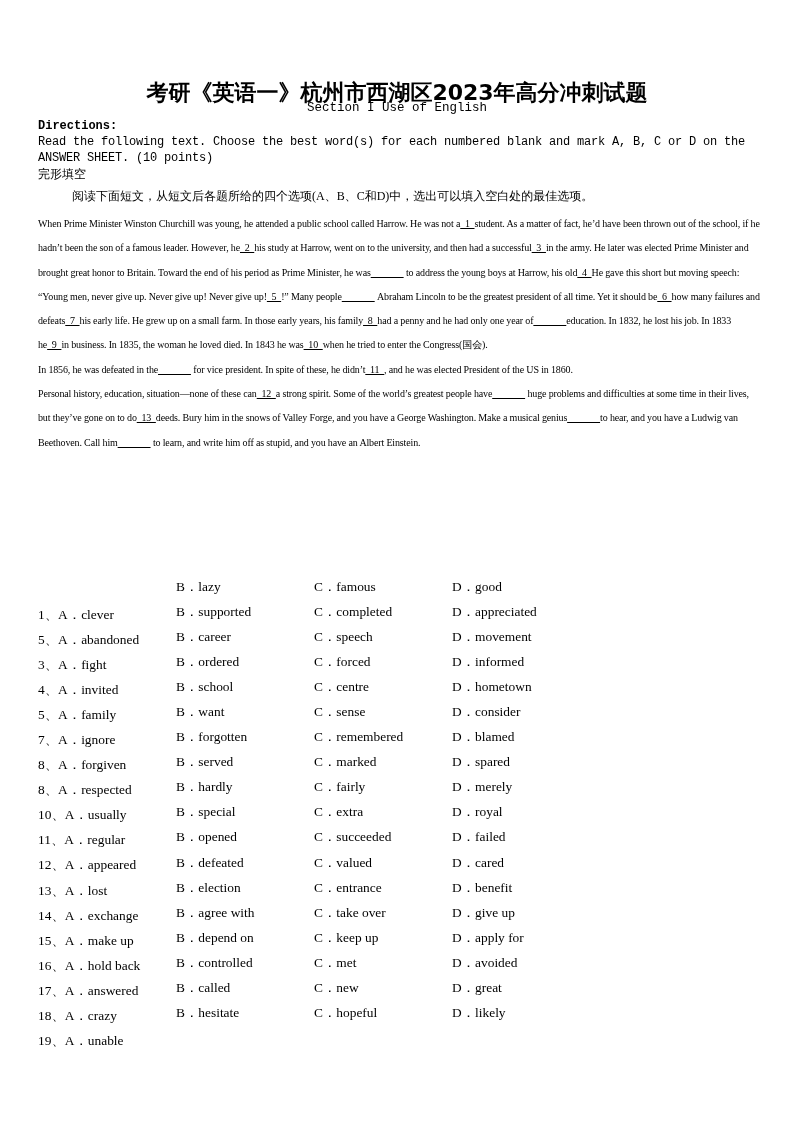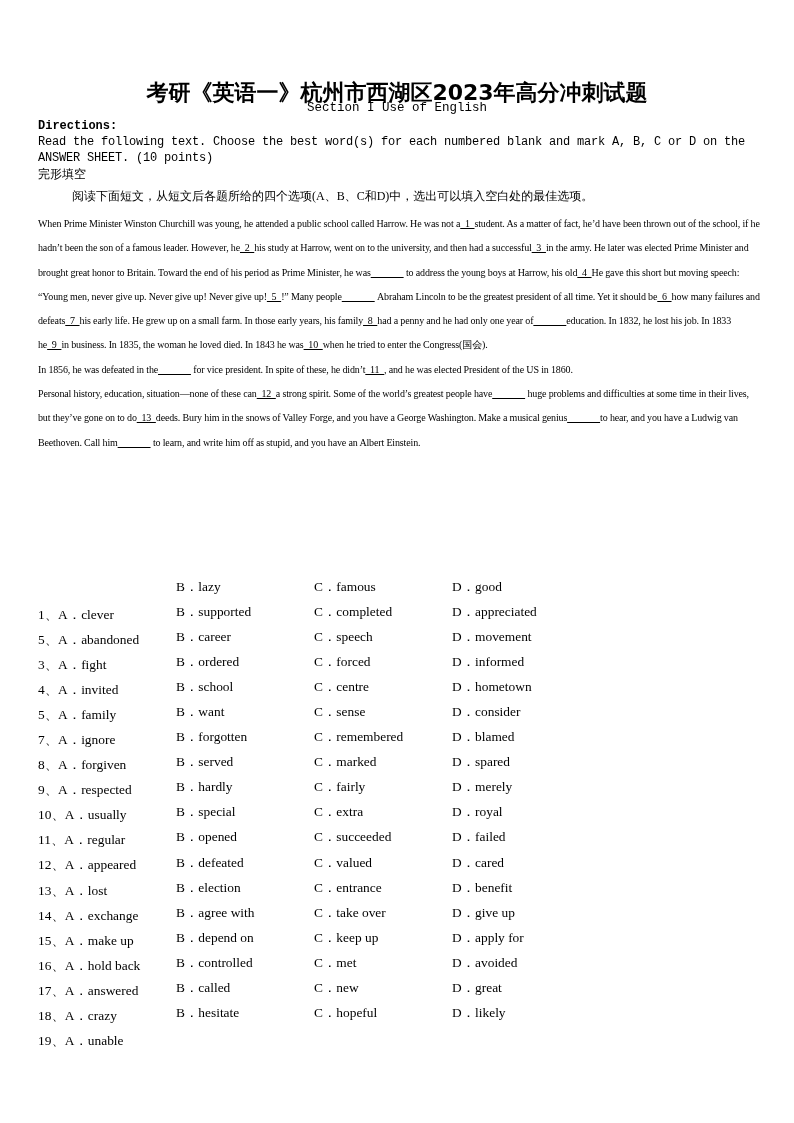--- a/index.html
+++ b/index.html
@@ -96,21 +96,21 @@
         <span class="c-c">C．sense</span>
         <span class="c-d">D．consider</span>
       </div>
       <div class="opt-row">
         <span class="c-a">8、A．forgiven</span>
         <span class="c-b">B．forgotten</span>
         <span class="c-c">C．remembered</span>
         <span class="c-d">D．blamed</span>
       </div>
       <div class="opt-row">
-        <span class="c-a">9、A．respected</span>
+        <span class="c-a">8、A．respected</span>
         <span class="c-b">B．served</span>
         <span class="c-c">C．marked</span>
         <span class="c-d">D．spared</span>
       </div>
       <div class="opt-row">
         <span class="c-a">10、A．usually</span>
         <span class="c-b">B．hardly</span>
         <span class="c-c">C．fairly</span>
         <span class="c-d">D．merely</span>
       </div>

